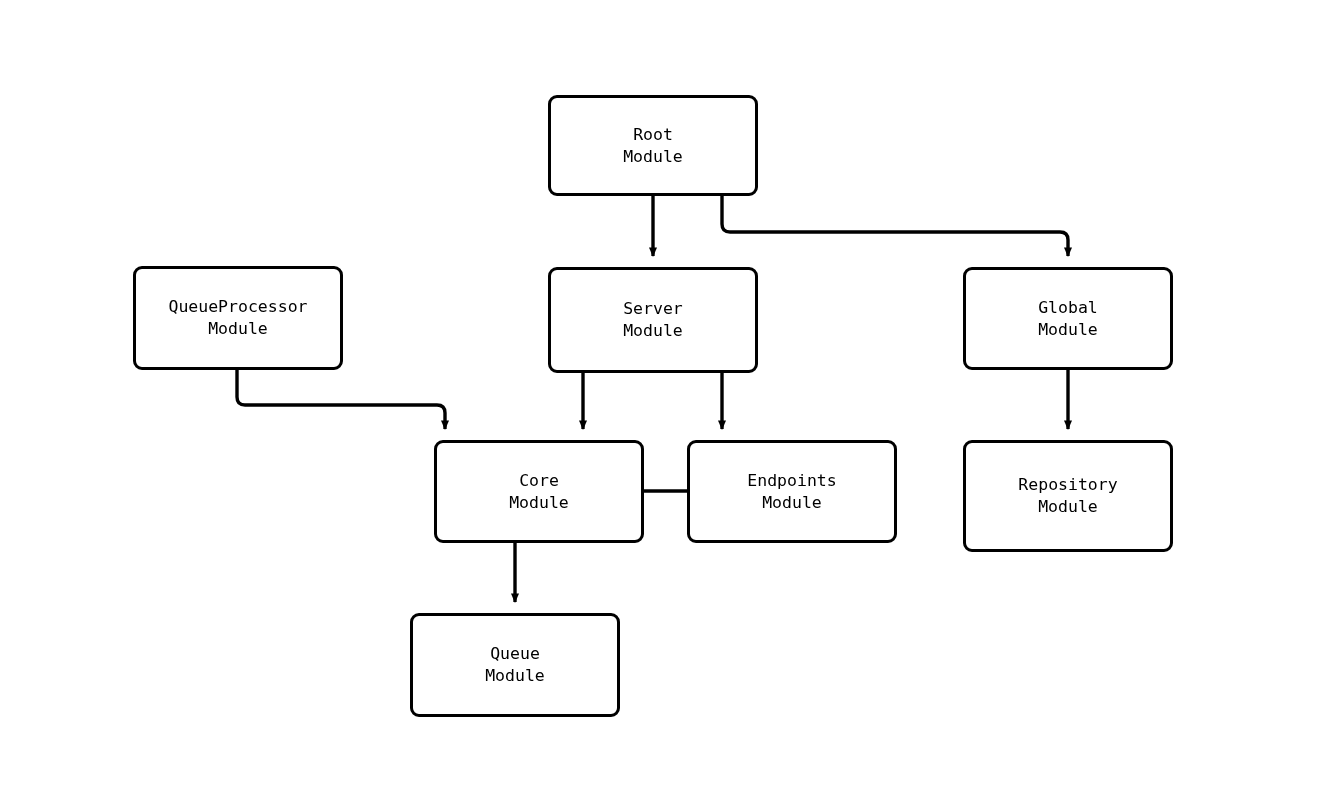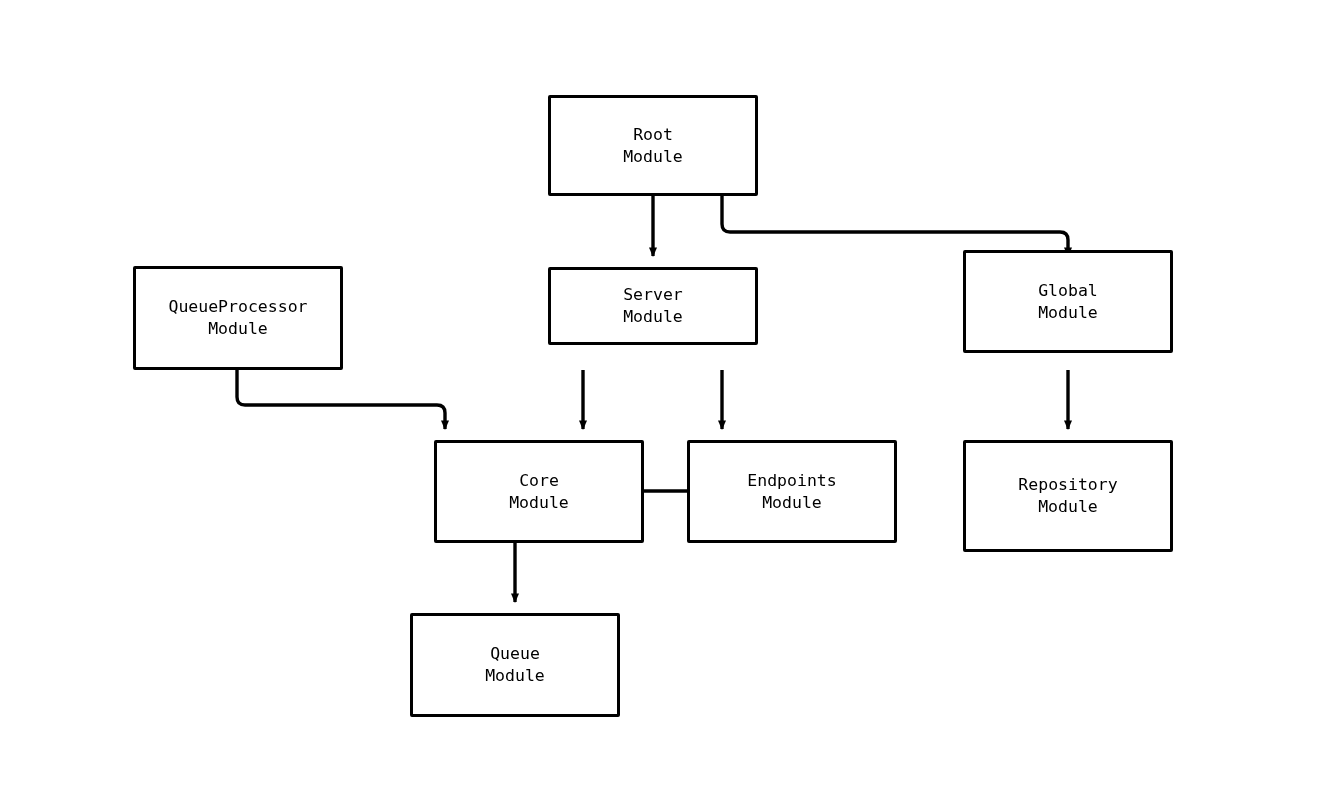--- a/index.html
+++ b/index.html
@@ -24,21 +24,21 @@
     top: 0;
     left: 0;
     width: 1337px;
     height: 809px;
   }
   .node {
     position: absolute;
     box-sizing: border-box;
     background: #ffffff;
     border: 3.4px solid #000000;
-    border-radius: 2px;
+    border-radius: 9px;
     display: flex;
     flex-direction: column;
     align-items: center;
     justify-content: center;
     z-index: 2;
   }
   .node-label {
     font-family: "DejaVu Sans Mono", "Liberation Mono", monospace;
     font-size: 16.5px;
     line-height: 22px;
@@ -80,26 +80,26 @@
   <div class="node" style="left:548px; top:95px; width:210px; height:101px;">
     <div class="node-label">Root</div>
     <div class="node-label">Module</div>
   </div>
 
   <div class="node" style="left:133px; top:266px; width:210px; height:104px;">
     <div class="node-label">QueueProcessor</div>
     <div class="node-label">Module</div>
   </div>
 
-  <div class="node" style="left:548px; top:267px; width:210px; height:78px;">
+  <div class="node" style="left:548px; top:267px; width:210px; height:106px;">
     <div class="node-label">Server</div>
     <div class="node-label">Module</div>
   </div>
 
-  <div class="node" style="left:963px; top:250px; width:210px; height:103px;">
+  <div class="node" style="left:963px; top:267px; width:210px; height:103px;">
     <div class="node-label">Global</div>
     <div class="node-label">Module</div>
   </div>
 
   <div class="node" style="left:410px; top:440px; width:210px; height:103px;margin-left:24px;">
     <div class="node-label">Core</div>
     <div class="node-label">Module</div>
   </div>
 
   <div class="node" style="left:687px; top:440px; width:210px; height:103px;">

